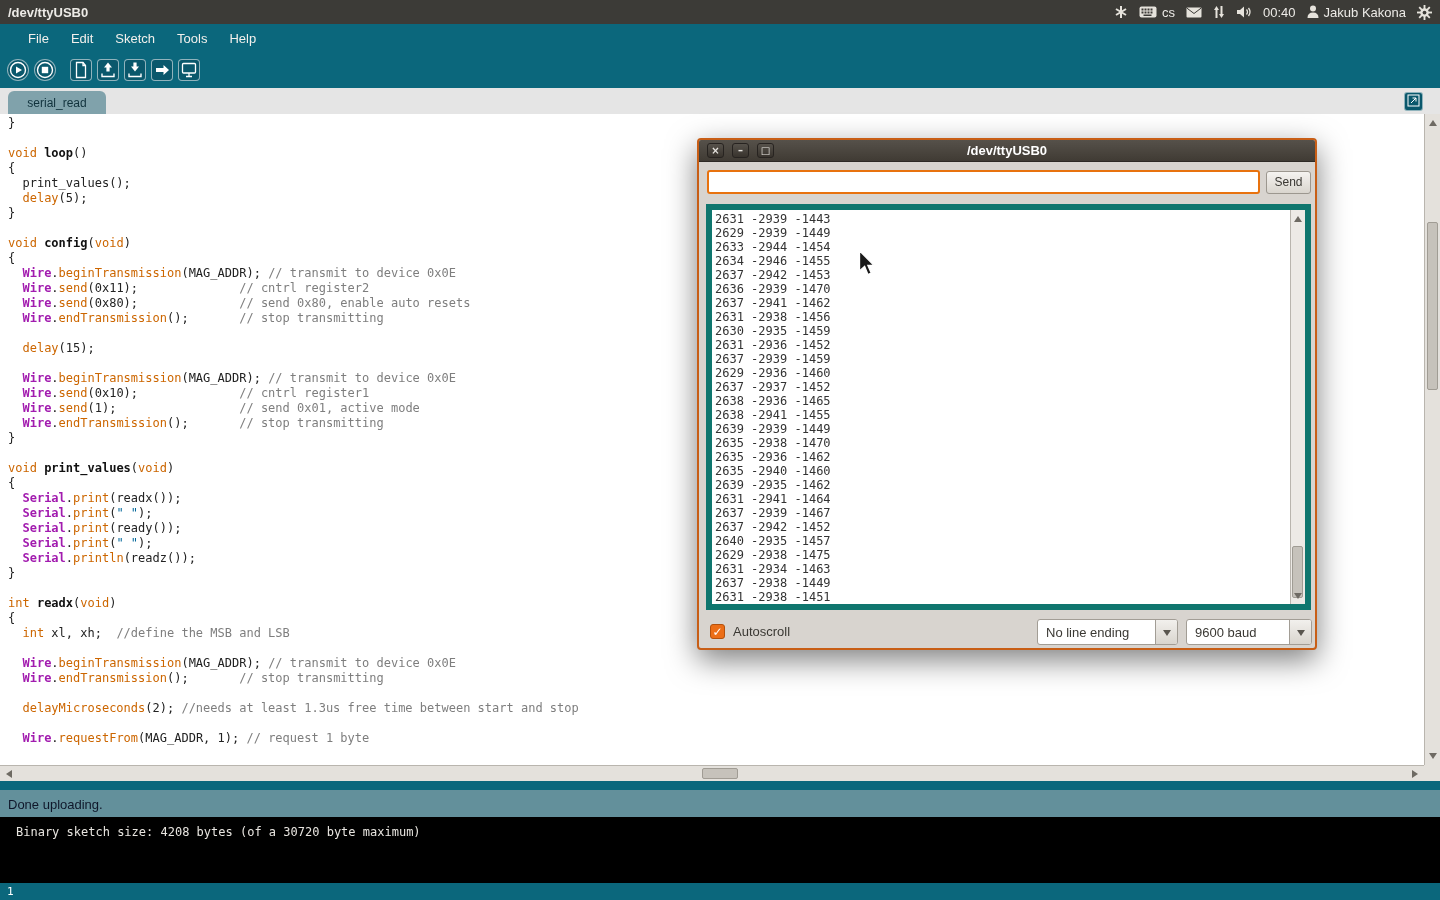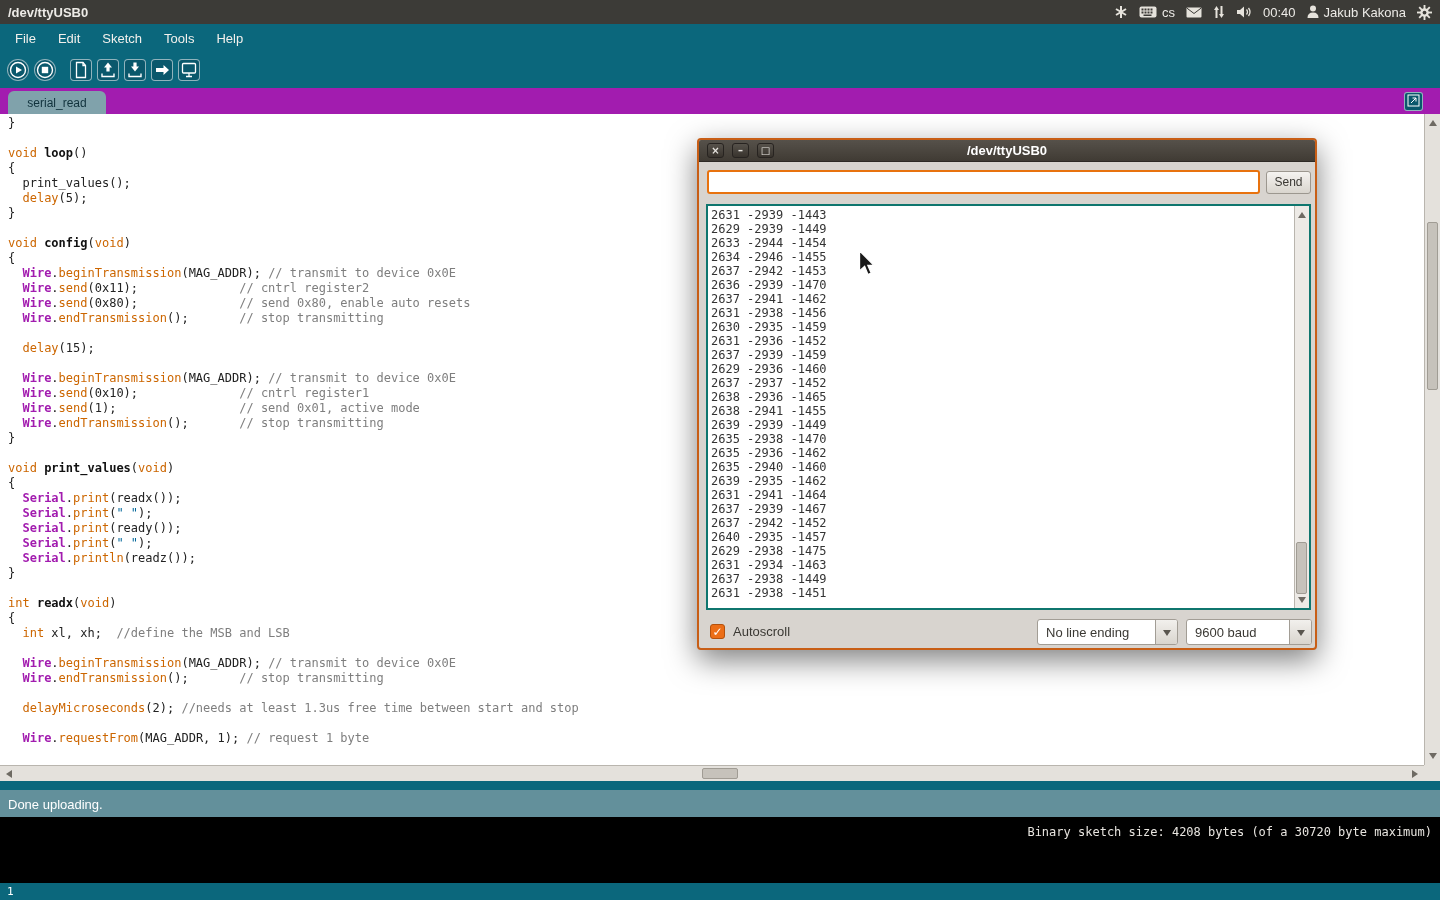--- a/index.html
+++ b/index.html
@@ -10,34 +10,34 @@
   
   #top-panel { position:absolute; left:0; top:0; width:1440px; height:24px; background:#3C3B37;
     color:#EDEBE7; display:flex; align-items:center; justify-content:space-between; padding:0 8px; }
   #panel-title { font-weight:bold; font-size:13px; }
   #tray { display:flex; align-items:center; gap:11px; font-size:13px; }
   .tray-item { display:flex; align-items:center; gap:5px; }
   .tray-item svg { display:block; }
 
   
   #menubar { position:absolute; left:0; top:24px; width:1440px; height:28px; background:#0B677C;
-    display:flex; align-items:center; padding-left:4px;text-align:center; }
+    display:flex; align-items:center; padding-left:17px;text-align:center; }
   .menu-item { color:#F2F0EC; font-size:13px; padding:5px 11px; }
 
   
   #toolbar { position:absolute; left:0; top:52px; width:1440px; height:36px; background:#0B677C;
     display:flex; align-items:center; padding-left:7px; }
   .tbtn { width:22px; height:22px; margin-right:5px; border-radius:4px; background:#0A586C;
     border:1px solid rgba(255,255,255,0.55); display:flex; align-items:center; justify-content:center; }
   .tbtn.round { border-radius:50%; }
   .tbtn.gap { margin-left:9px; }
   .tbtn .icon { display:flex; }
 
   
-  #tabbar { position:absolute; left:0; top:88px; width:1440px; height:26px; background:#a21caf; }
+  #tabbar { position:absolute; left:0; top:88px; width:1440px; height:26px; background:#e5e5e5; }
   #tab-active { position:absolute; left:8px; top:3px; width:98px; height:23px; background:#80A2AB;
     border-radius:6px 6px 0 0; color:#10323C; font-size:12px; display:flex; align-items:center; justify-content:center; }
   #tab-menu-btn { position:absolute; right:17px; top:4px; width:19px; height:19px; background:#0A586C;
     border:1px solid rgba(255,255,255,0.55); border-radius:3px; display:flex; align-items:center; justify-content:center; }
 
   
   #editor { position:absolute; left:0; top:114px; width:1424px; height:651px; background:#FFFFFF;
     overflow:hidden; padding-top:2px; }
   .code-line { height:15px; font:12px/15px "DejaVu Sans Mono", monospace; color:#222; white-space:pre; padding-left:8px; }
   .kw  { color:#CC6600; }
@@ -54,23 +54,23 @@
   #h-thumb { position:absolute; left:702px; top:2px; width:36px; height:11px; background:#C6C2BB; border:1px solid #A09C94; border-radius:2px; }
   #scroll-corner { position:absolute; left:1424px; top:765px; width:16px; height:16px; background:#E4E1DC; }
   .tri-up    { width:0; height:0; border:4px solid transparent; border-bottom:6px solid #6E6A63; }
   .tri-down  { width:0; height:0; border:4px solid transparent; border-top:6px solid #6E6A63; }
   .tri-left  { width:0; height:0; border:4px solid transparent; border-right:6px solid #6E6A63; }
   .tri-right { width:0; height:0; border:4px solid transparent; border-left:6px solid #6E6A63; }
   .sb-arrow { position:absolute; display:flex; align-items:center; justify-content:center; }
 
   
   #status-strip { position:absolute; left:0; top:790px; width:1440px; height:28px; background:#63909B;
-    color:#ffffff; font-size:13px; display:flex; align-items:center; padding-left:8px; }
+    color:#0f172a; font-size:13px; display:flex; align-items:center; padding-left:8px; }
   #console { position:absolute; left:0; top:817px; width:1440px; height:66px; background:#000;
-    color:#E8E5E0; font:12px/16px "DejaVu Sans Mono", monospace; padding:7px 8px;text-align:right; }
+    color:#E8E5E0; font:12px/16px "DejaVu Sans Mono", monospace; padding:7px 16px; }
   #footer { position:absolute; left:0; top:883px; width:1440px; height:17px; background:#0B677C;
     color:#FFFFFF; font:11px/17px "DejaVu Sans Mono", monospace; padding-left:7px; }
 
   
   #serial-window { position:absolute; left:697px; top:138px; width:620px; height:512px; background:#D8D4CF;
     border:2px solid #C85E16; border-radius:4px; box-shadow:0 10px 30px rgba(0,0,0,0.5); z-index:10; }
   #sw-titlebar { position:absolute; left:0; top:0; width:100%; height:22px;
     background:linear-gradient(#56514A, #403B34); border-bottom:1px solid #2E2A25; border-radius:2px 2px 0 0;
     display:flex; align-items:center; justify-content:center; color:#FFFFFF; font-weight:bold; font-size:13px; }
   .wbtn { position:absolute; top:3px; width:17px; height:15px; border-radius:3px;
@@ -79,21 +79,21 @@
   #wbtn-close { left:8px; } #wbtn-min { left:33px; } #wbtn-max { left:58px; }
 
   #sw-input { position:absolute; left:8px; top:30px; width:553px; height:24px; background:#FFFFFF;
     border:2px solid #E8720E; border-radius:3px; font-size:13px; padding:0 5px; outline:none;
     font-family:"Liberation Sans", sans-serif; }
   #sw-send { position:absolute; left:567px; top:31px; width:45px; height:23px;
     background:linear-gradient(#F5F3F0, #D9D5CE); border:1px solid #9C978F; border-radius:3px;
     font-size:12px; color:#3A3833; text-align:center; line-height:21px; }
 
   #sw-output-wrap { position:absolute; left:7px; top:64px; width:605px; height:406px; background:#FFFFFF;
-    border:2px solid #0f766e; }
+    border:6px solid #0f766e; }
   #sw-output { position:absolute; left:0; top:2px; right:15px; bottom:0; overflow:hidden; }
   .serial-line { font:12px/14px "DejaVu Sans Mono", monospace; color:#333; padding-left:3px; white-space:pre; }
   #sw-scrollbar { position:absolute; right:0; top:0; width:15px; height:100%; background:#EDEAE6; border-left:1px solid #B9B5AE; }
   #sw-thumb { position:absolute; left:1px; top:336px; width:11px; height:52px; background:#C6C2BB; border:1px solid #A09C94; border-radius:2px; }
 
   #sw-autoscroll-check { position:absolute; left:11px; top:484px; width:15px; height:15px; background:#EC6E17;
     border:1px solid #B4510C; border-radius:3px; color:#FFF; font-family:"DejaVu Sans", sans-serif;
     font-size:12px; line-height:14px; text-align:center; }
   #sw-autoscroll-label { position:absolute; left:34px; top:484px; font-size:13px; color:#3A3833; }
   .combo { position:absolute; height:26px; background:#FFFFFF; border:1px solid #A29D95; border-radius:3px;

